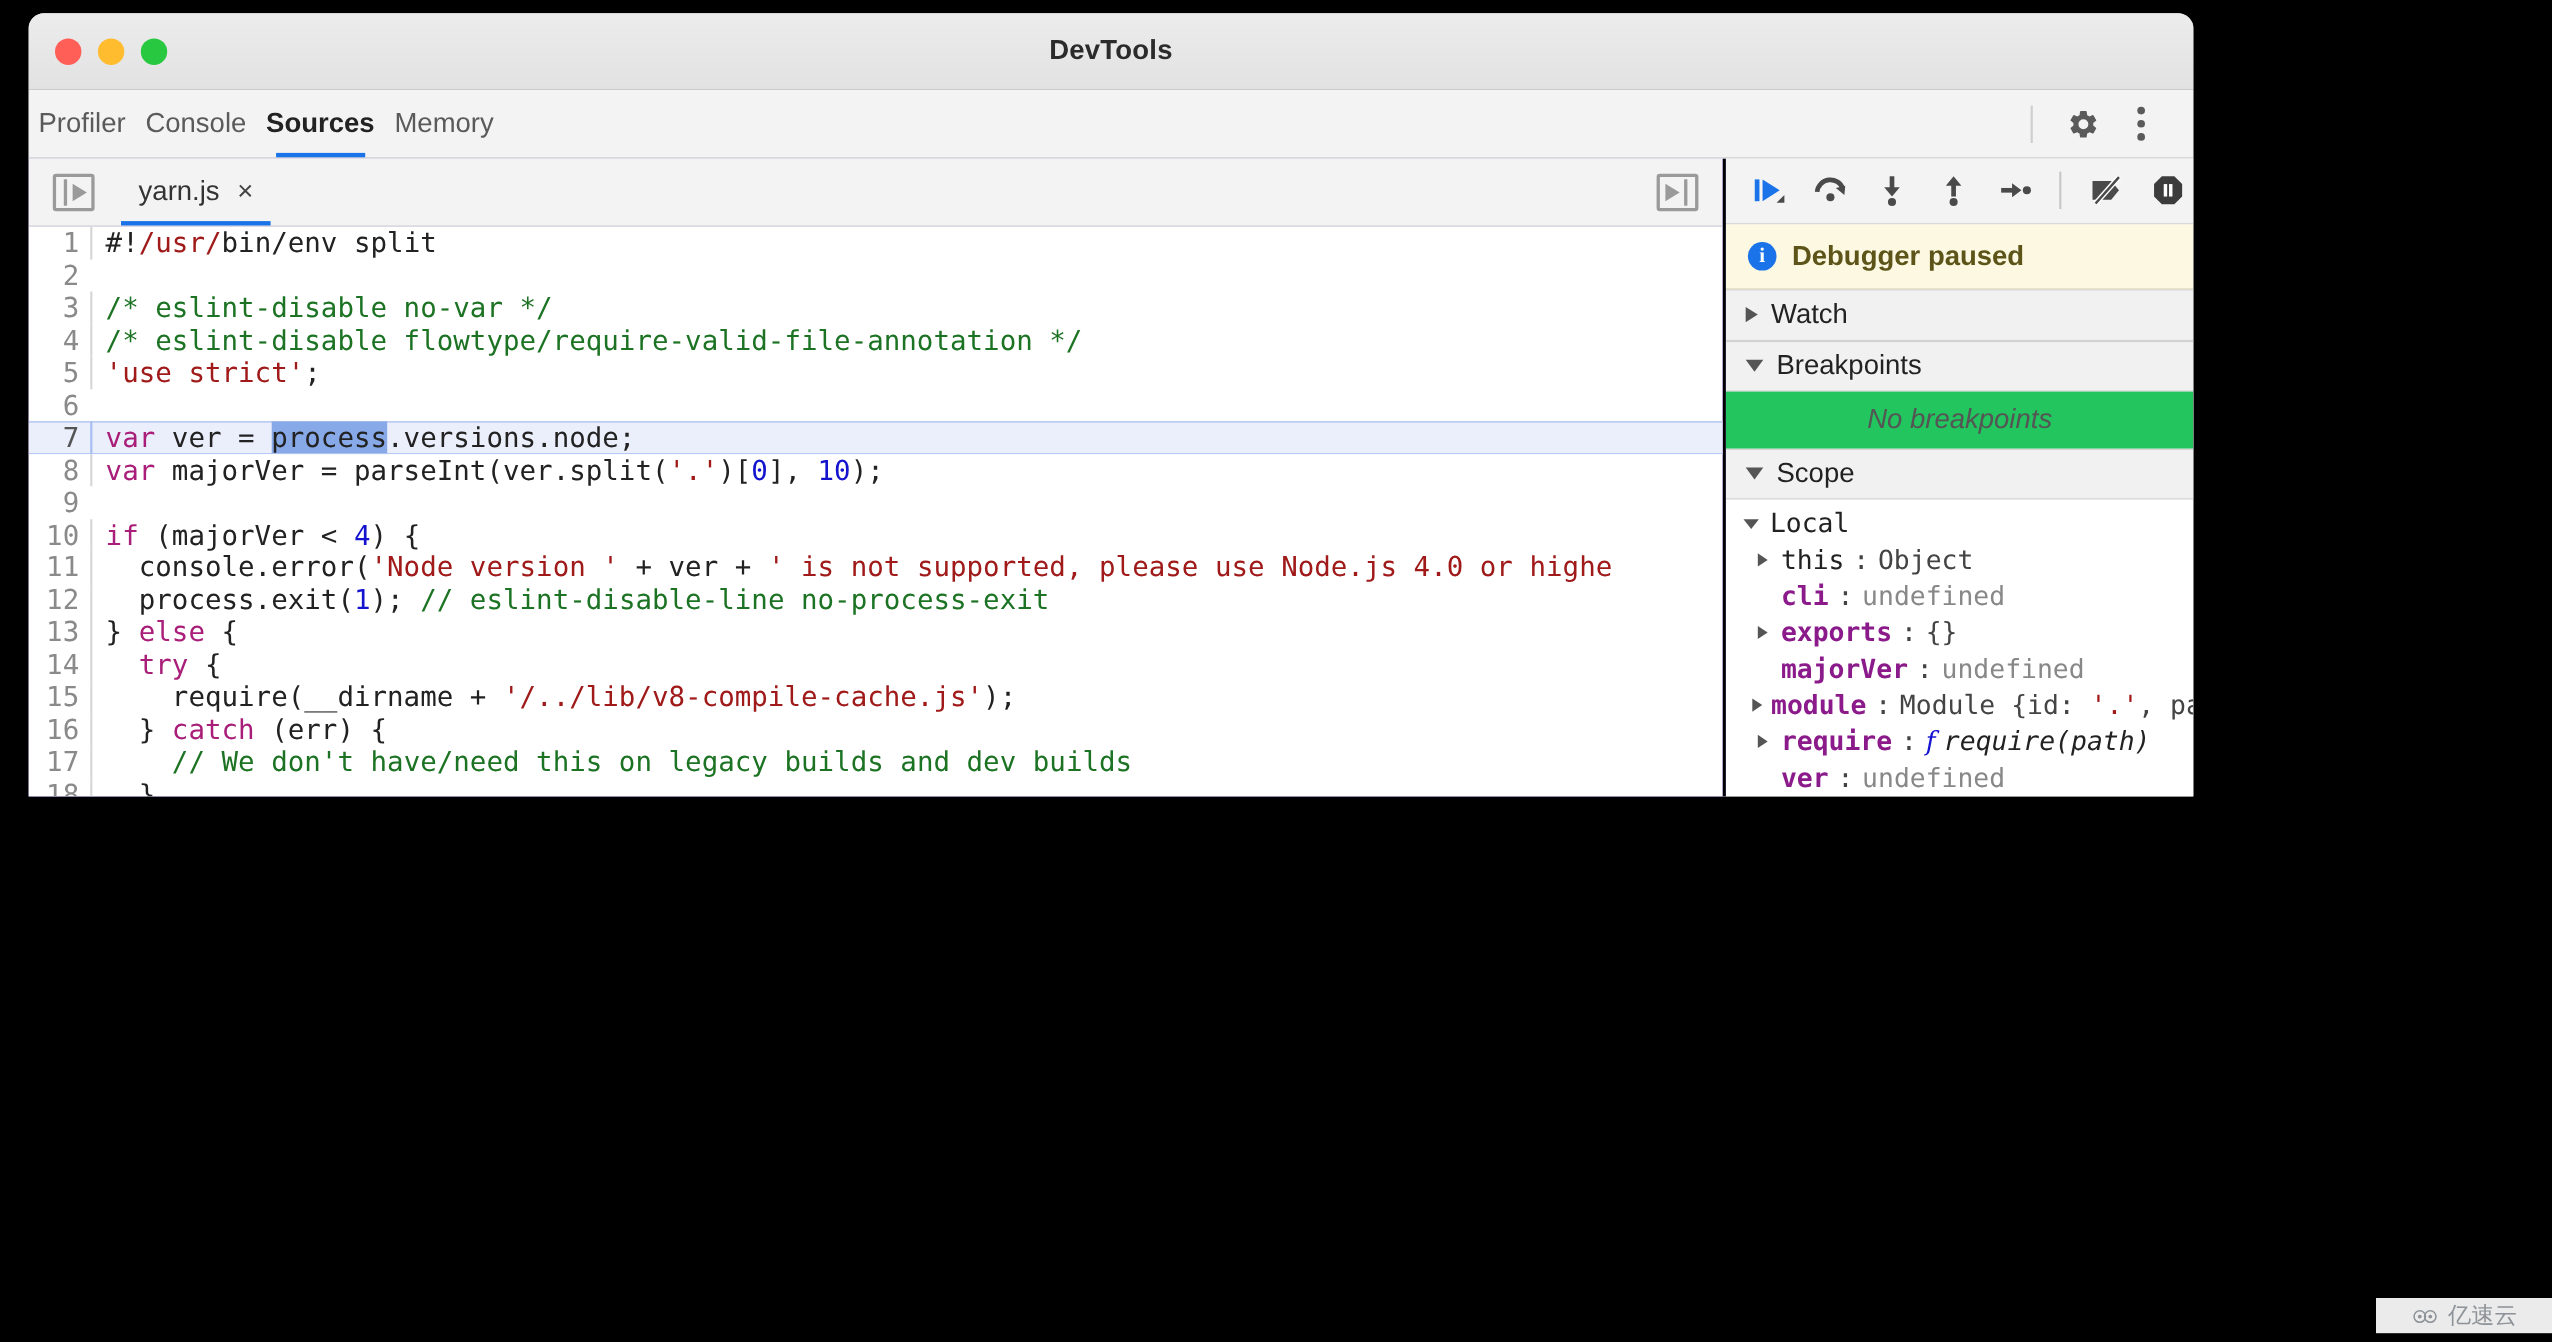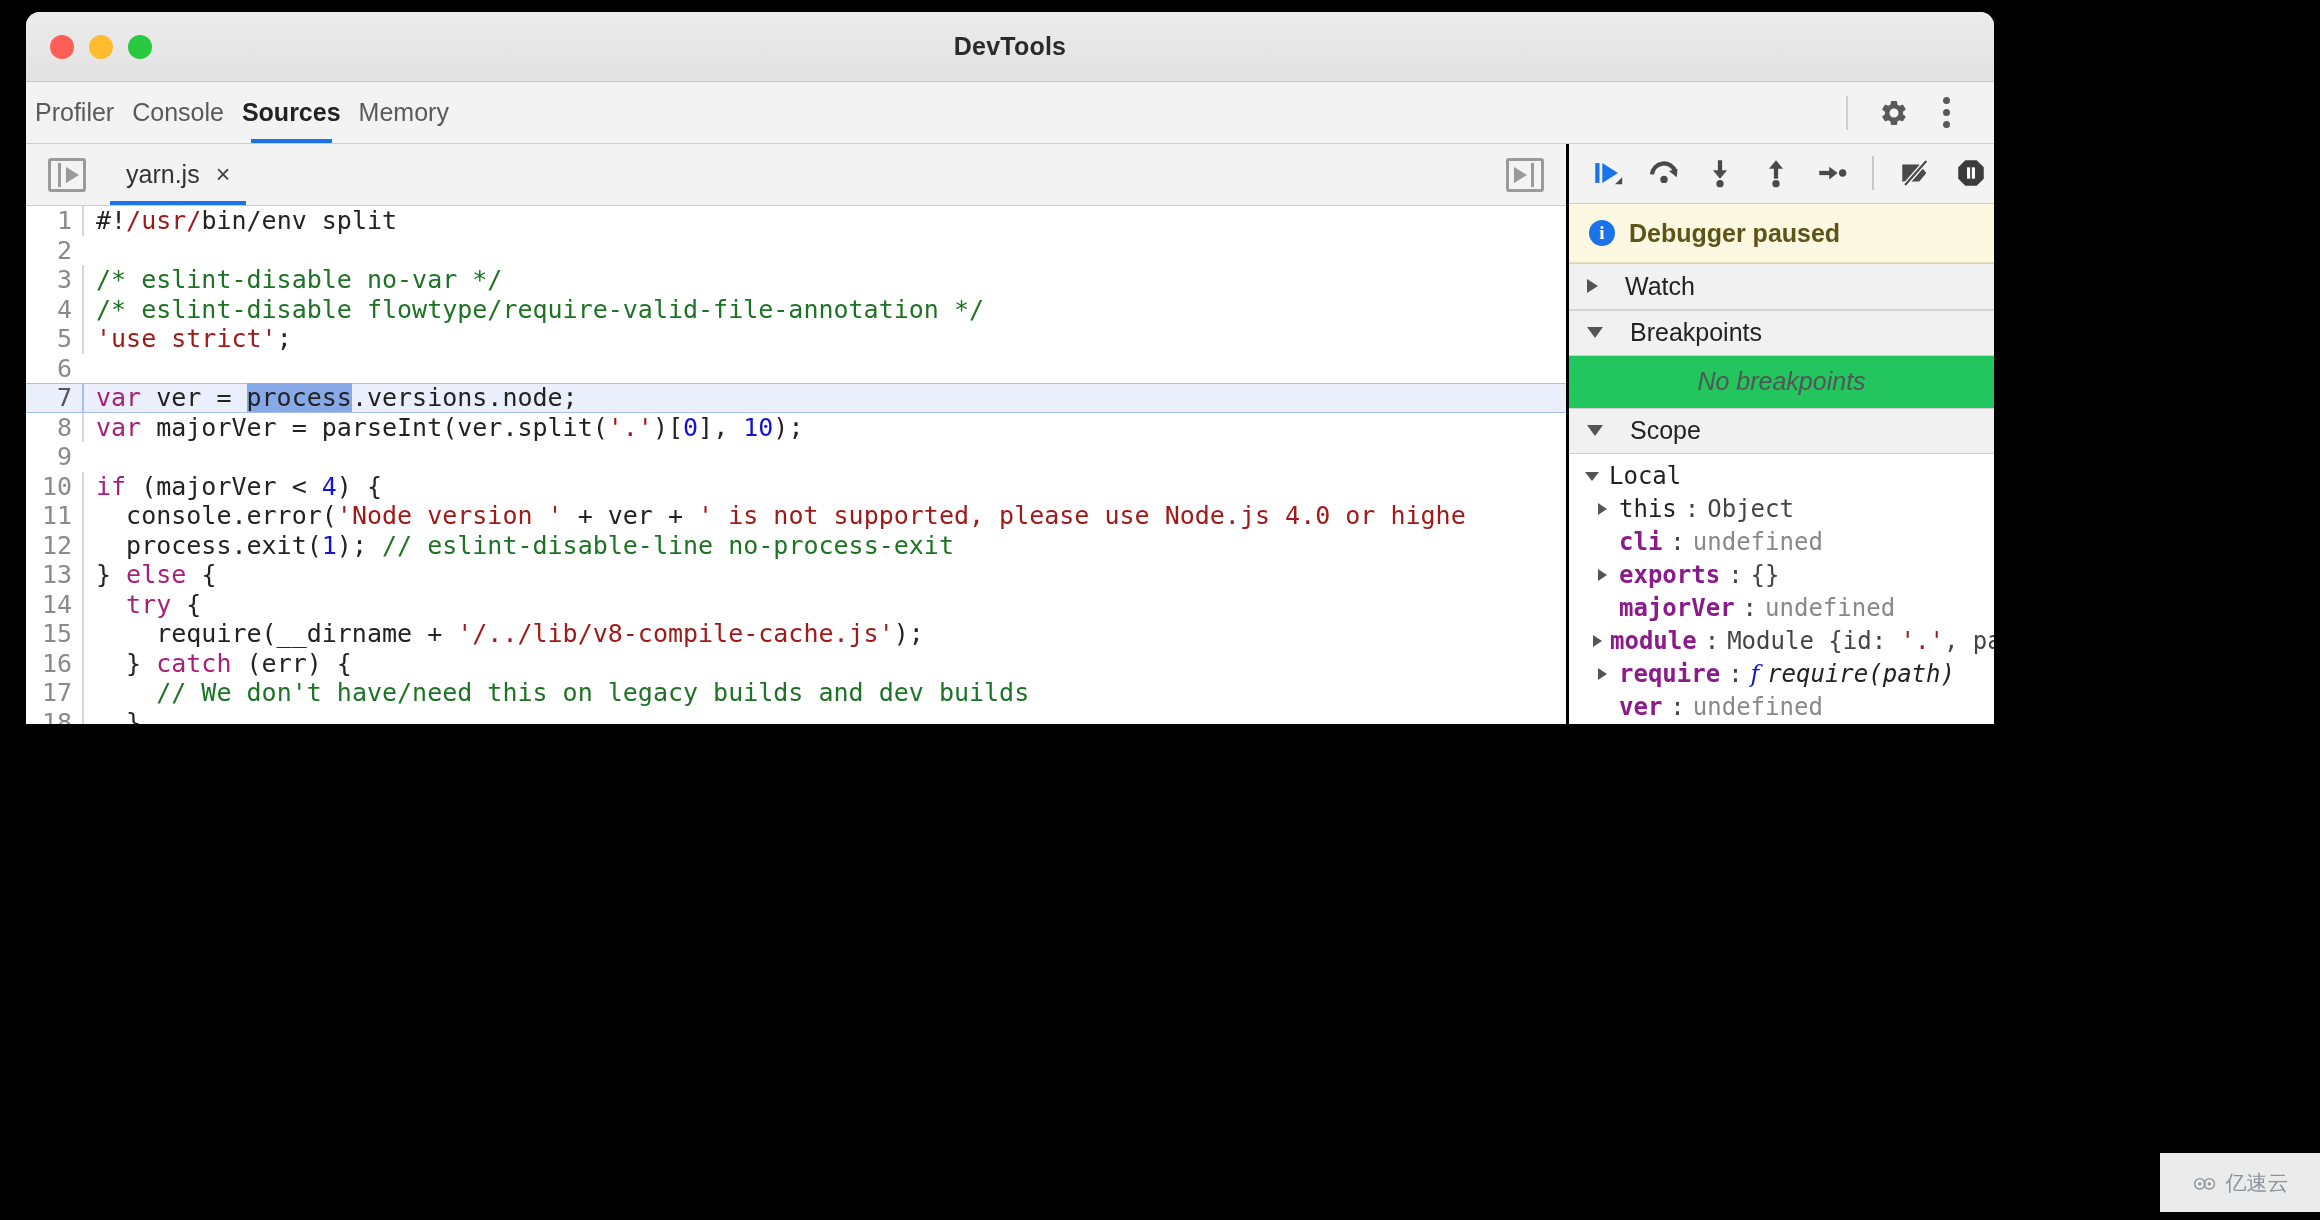--- a/index.html
+++ b/index.html
@@ -154,21 +154,21 @@
   .info-dot {
     width: 26px; height: 26px; border-radius: 50%;
     background: #1a73e8; color: #fff; font-size: 19px; font-weight: bold;
     display: flex; align-items: center; justify-content: center;
     font-family: "Liberation Serif", serif;
   }
 
   .section-head {
     height: 48px; background: #f1f1f1;
     border-bottom: 1px solid #d2d2d2; border-top: 1px solid #d2d2d2;
-    display: flex; align-items: center; gap: 27px; padding-left: 18px;
+    display: flex; align-items: center; gap: 12px; padding-left: 18px;
     font-size: 25px; color: #222;
   }
   .caret {
     width: 0; height: 0; border-left: 11px solid #555;
     border-top: 7px solid transparent; border-bottom: 7px solid transparent;
   }
   .caret.open {
     border-left: 8px solid transparent; border-right: 8px solid transparent;
     border-top: 11px solid #555; border-bottom: 0;
   }
@@ -191,21 +191,21 @@
   .sc-prop { color: #8b1a8b; font-weight: bold; }
   .sc-val { color: #888; }
   .sc-obj { color: #444; }
   .sc-str { color: #a01a1a; }
   .sc-fn { color: #222; font-style: italic; }
   .sc-f { color: #1414cf; font-style: italic; font-family: "DejaVu Serif", serif; }
 
   
   .watermark {
     position: absolute; right: 0px; bottom: 8px;
-    width: 160px; height: 59px; background: #fff;
+    width: 160px; height: 32px; background: #fff;
     display: flex; align-items: center; justify-content: center; gap: 8px;
     opacity: .92;
   }
   .wm-text { font-size: 21px; color: #9aa0a6; }
 </style>
 </head>
 <body>
 
 <div id="root">
   <div class="window">

